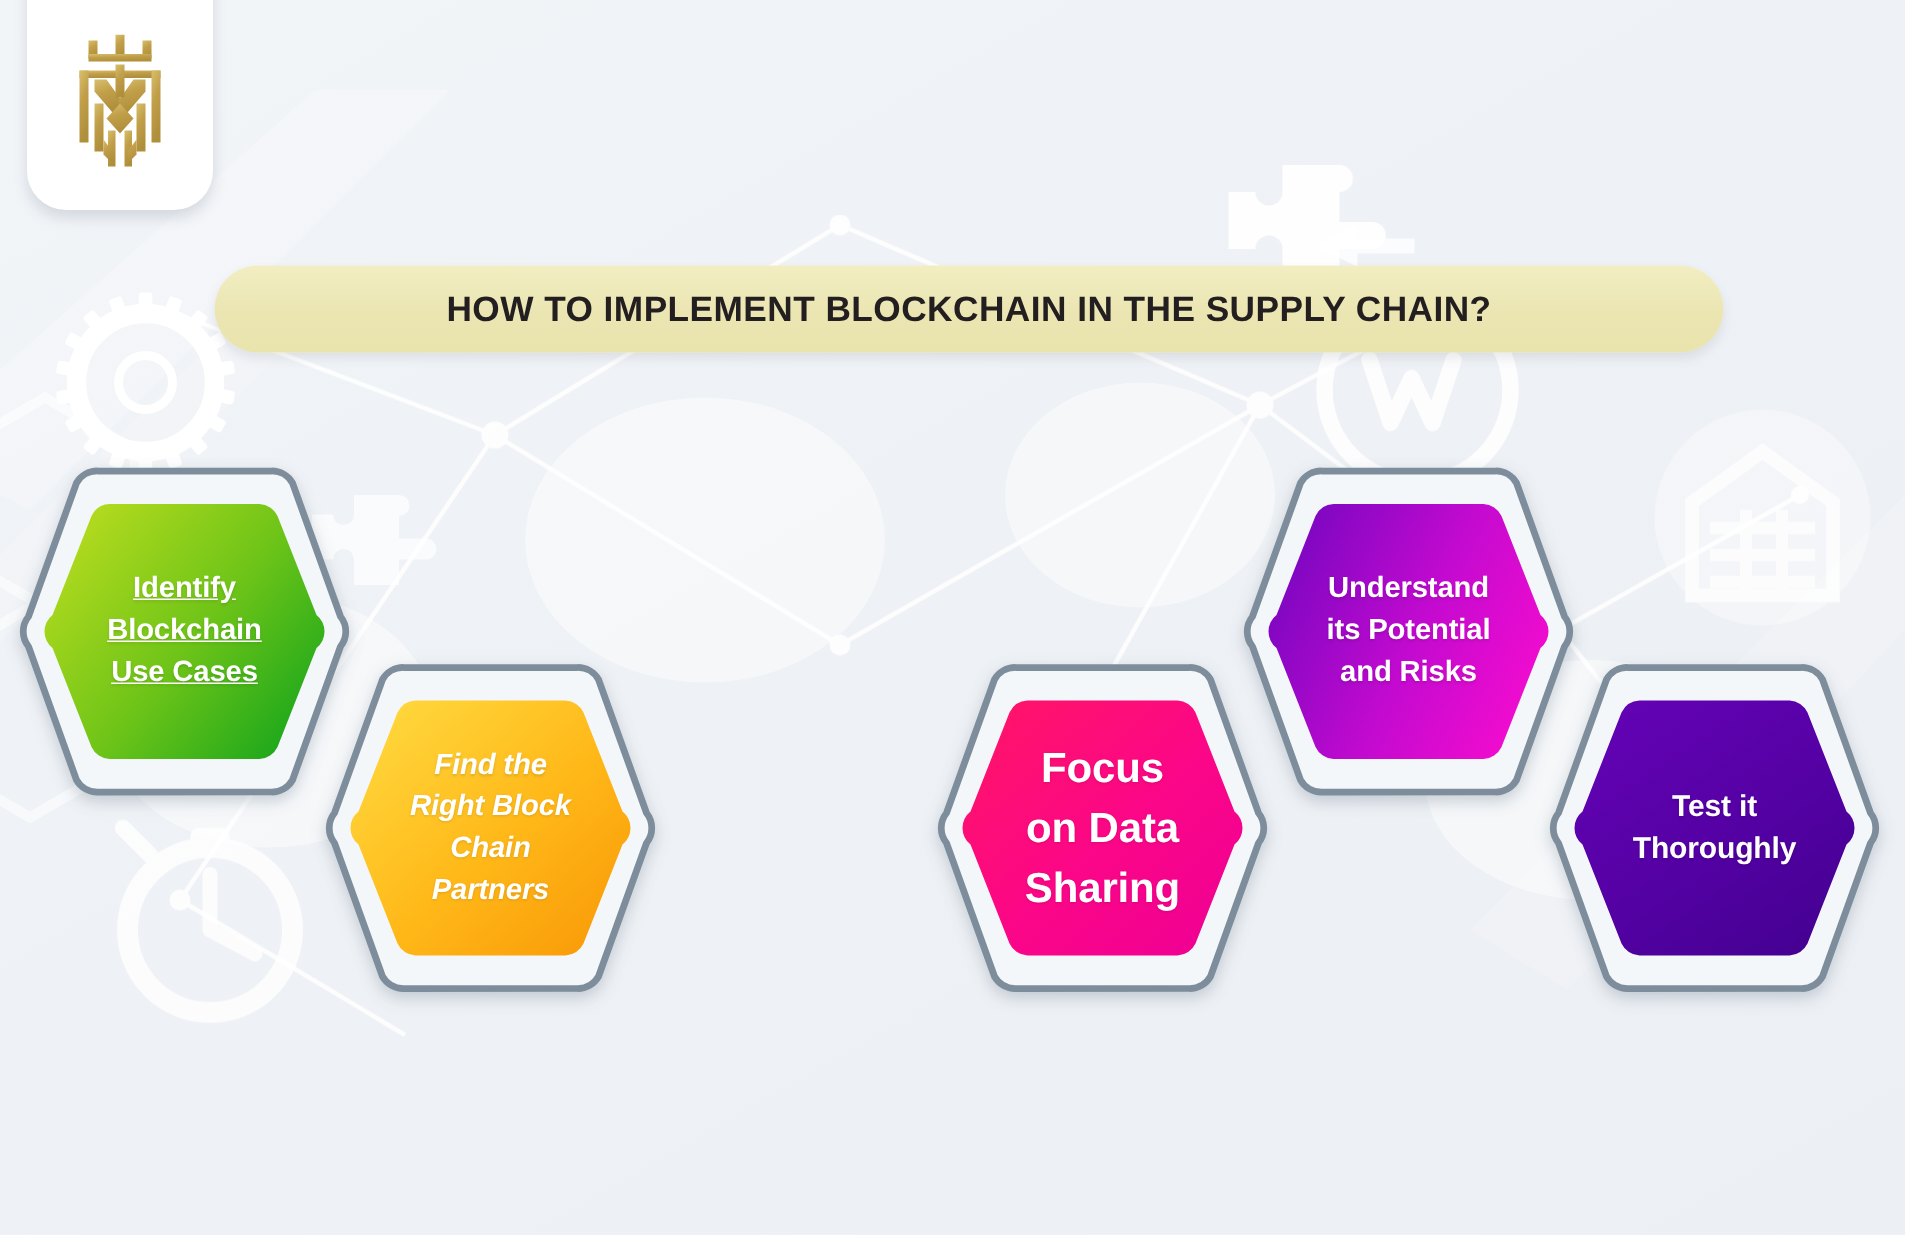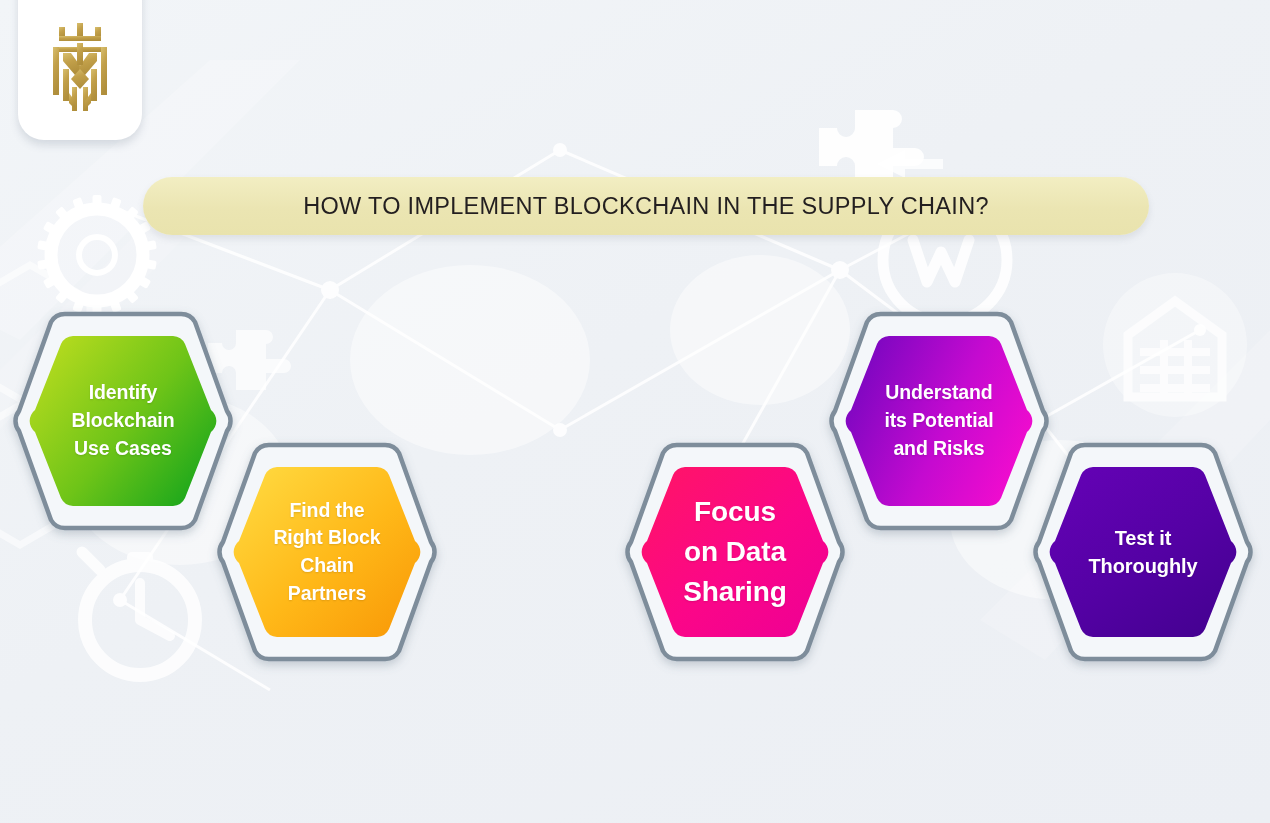--- a/index.html
+++ b/index.html
@@ -59,21 +59,21 @@
     height: 58px;
     background: linear-gradient(180deg, #f2eec2 0%, #ebe5b2 55%, #e9e3ad 100%);
     border-radius: 29px;
     box-shadow: 0 4px 7px rgba(90, 100, 115, 0.13);
     display: flex;
     align-items: center;
     justify-content: center;
   }
   #title-text {
     font-size: 23.5px;
-    font-weight: normal;
+    font-weight: bold;
     letter-spacing: 0.3px;
     color: #231f20;
     white-space: nowrap;
   }
 
   
   .hex-node {
     position: absolute;
     width: 230px;
     height: 230px;
@@ -101,29 +101,29 @@
     line-height: 1.42;
     letter-spacing: -0.1px;
     text-shadow: 0 1px 2px rgba(0,0,0,0.13);
     padding: 0 24px;
     box-sizing: border-box;
     white-space: pre-line;
   }
 
   
   #node-0 { left: 8px;    top: 306px; }
-  #node-1 { left: 212px;  top: 437px; }
+  #node-1 { left: 212px;  top: 437px; font-style: italic; }
   #node-2 { left: 416px;  top: 306px; }
   #node-3 { left: 620px;  top: 437px; }
   #node-4 { left: 824px;  top: 306px; }
   #node-5 { left: 1028px; top: 437px; }
 
   #node-3 .hex-label { font-size: 28px; }
   #node-5 .hex-label { font-size: 20px; padding: 0 14px; }
-  #node-0 .hex-label { padding: 0 18px; }
+  #node-0 .hex-label { padding: 0 18px; text-decoration: underline; }
 </style>
 </head>
 <body>
 
 <div id="canvas">
 
   <svg id="bg-watermarks" viewBox="0 0 1270 823">
     <defs>
       <linearGradient id="diagShine" x1="0" y1="0" x2="1" y2="1">
         <stop offset="0%" stop-color="#ffffff" stop-opacity="0.75"></stop>

